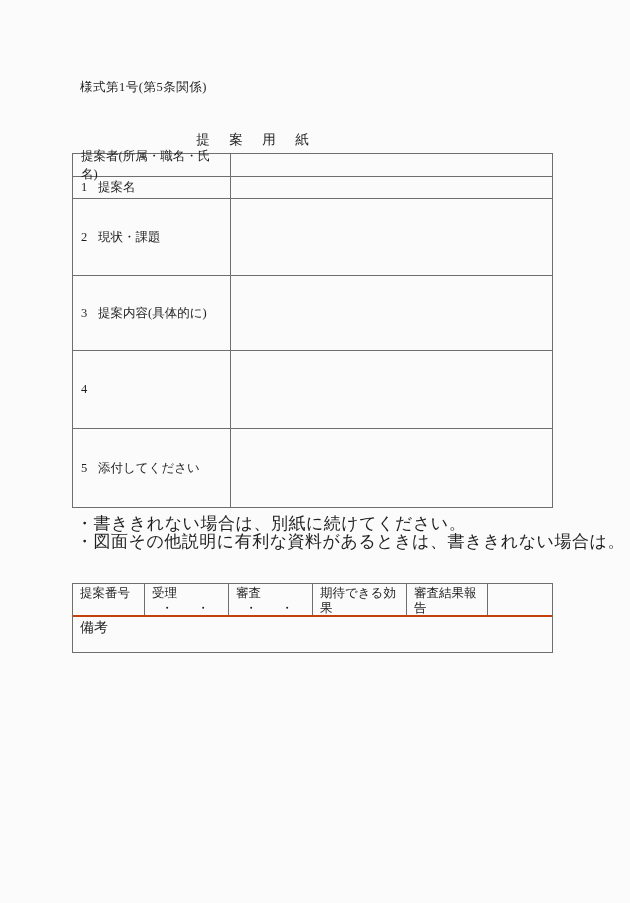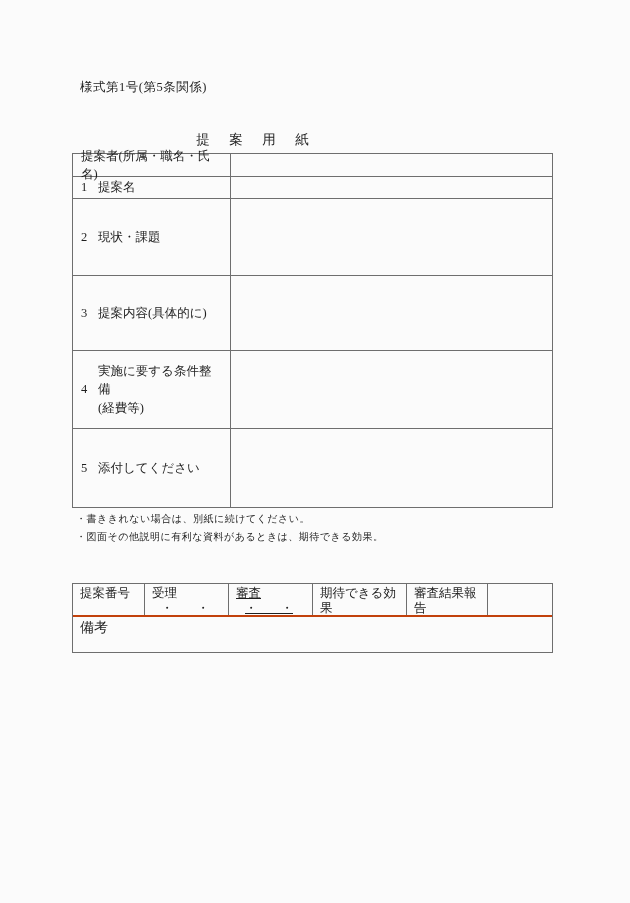--- a/index.html
+++ b/index.html
@@ -41,21 +41,21 @@
   }
   .mlabel .num { width:17px; flex:0 0 17px; }
   .mvalue { flex:1; }
   .h-s  { height:23px; }
   .h-s2 { height:22px; }
   .h-t1 { height:77px; }
   .h-t2 { height:75px; }
   .h-t3 { height:78px; }
 
   
-  .note { position:absolute; left:76px; font-size:10px; letter-spacing:0.5px; }
+  .note { position:absolute; left:76px; font-size:17px; letter-spacing:0.5px; }
   .note1 { top:512px; }
   .note2 { top:530px; }
 
   .admin-instruction {
     position:absolute; left:87px; top:564px;
     font-size:12px; letter-spacing:0.5px;
   }
 
   
   .admin-table {
@@ -66,21 +66,21 @@
   .acell {
     box-sizing:border-box;
     border-right:1px solid #6e6e6e;
     padding:2px 4px 0 7px;
     font-size:12.5px; line-height:1.2;
     overflow:hidden;
   }
   .acell:last-child { border-right:none; }
   .ac-1 { width:72px; }
   .ac-2 { width:84px; }
-  .ac-3 { width:84px;text-decoration:underline; }
+  .ac-3 { width:84px; }
   .ac-4 { width:94px; }
   .ac-5 { width:81px; }
   .ac-6 { flex:1; }
   .acell .dots { padding-left:9px; font-size:12px; margin-top:0; letter-spacing:0; }
   .remarks-row {
     height:35px; box-sizing:border-box;
     padding:2px 4px 0 7px;
     font-size:14px;
   }
 </style>
@@ -120,37 +120,36 @@
       <div class="mlabel">
         <span class="num">3</span>
         <span>提案内容(具体的に)</span>
       </div>
       <div class="mvalue"></div>
     </div>
 
     <div class="mrow h-t3">
       <div class="mlabel">
         <span class="num">4</span>
-        <span><span>実施に要する条件整備</span><br><span>(経費等)</span></span>
       </div>
       <div class="mvalue"></div>
     </div>
 
     <div class="mrow h-t3">
       <div class="mlabel">
         <span class="num">5</span>
         <span>添付してください</span>
       </div>
       <div class="mvalue"></div>
     </div>
 
   </div>
 
   <div class="note note1">・書ききれない場合は、別紙に続けてください。</div>
-  <div class="note note2">・図面その他説明に有利な資料があるときは、期待できる効果。</div>
+  <div class="note note2">・図面その他説明に有利な資料があるときは、書ききれない場合は。</div>
 
 
   <div class="admin-table">
     <div class="arow-head">
       <div class="acell ac-1">
         <div>提案番号</div>
       </div>
       <div class="acell ac-2">
         <div>受理</div>
         <div class="dots">・　　・</div>

